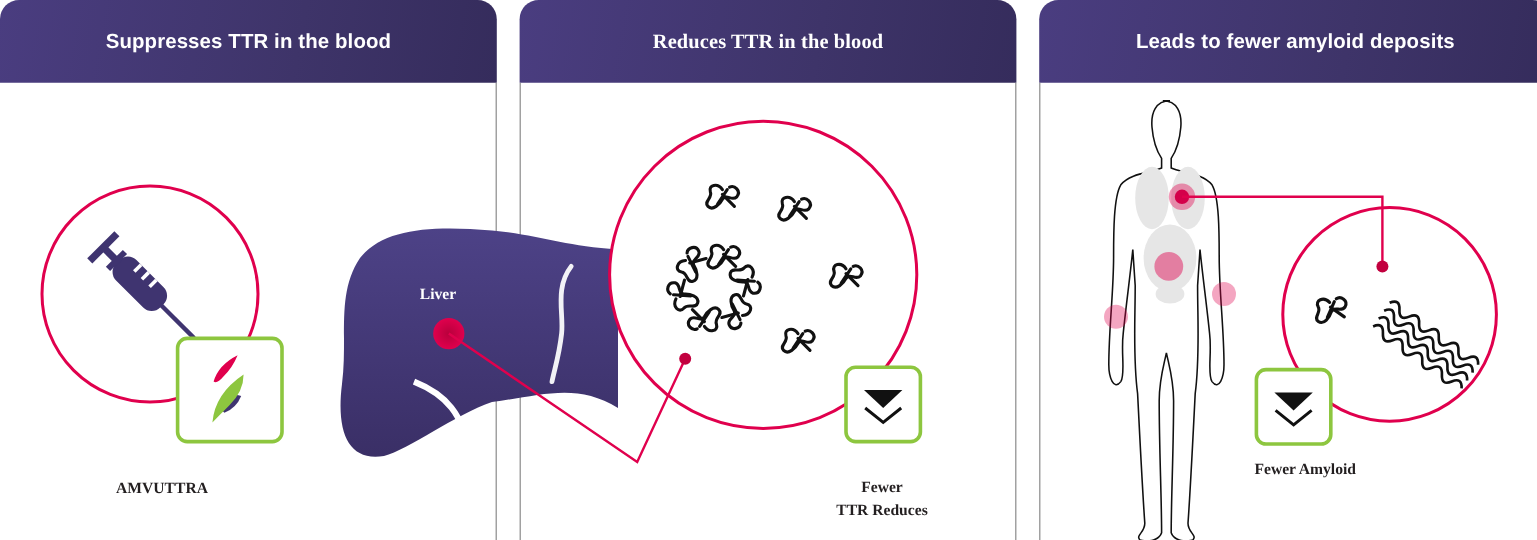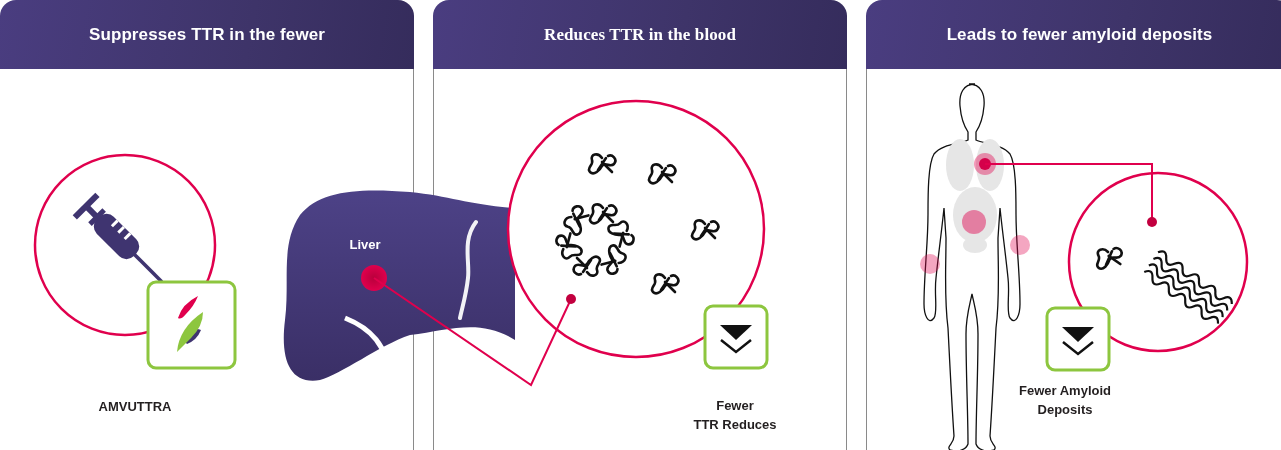--- a/index.html
+++ b/index.html
@@ -3,29 +3,29 @@
 <meta charset="utf-8">
 <style>
   html,body{margin:0;padding:0;background:#fff;}
   body{width:1281px;height:450px;position:relative;overflow:hidden;font-family:"Liberation Sans","DejaVu Sans",sans-serif;}
   .panel{position:absolute;top:0;height:450px;}
   .hdr{position:absolute;top:0;left:0;right:0;height:69px;border-radius:16px 16px 0 0;
        background:linear-gradient(100deg,#4a3d80 0%,#3e3469 60%,#352c5c 100%);
        display:flex;align-items:center;justify-content:center;}
   .hdr span{color:#fff;font-weight:bold;font-size:17px;letter-spacing:0.1px;}
   .divider{position:absolute;top:69px;width:1px;height:381px;background:#8a8a8a;}
-  .label{position:absolute;font-weight:bold;font-size:13px;color:#231f20;text-align:center;line-height:19px;}
+  .label{position:absolute;font-weight:bold;font-size:13px;color:#231f20;text-align:center;line-height:19px;font-family:Liberation Serif, serif;}
   svg{position:absolute;left:0;top:0;}
 </style>
 </head>
 <body>
 
 <div class="panel" style="left:0;width:414px;">
   <div class="hdr">
-    <span>Suppresses TTR in the fewer</span>
+    <span>Suppresses TTR in the blood</span>
   </div>
 </div>
 <div class="divider" style="left:413px;"></div>
 
 <div class="panel" style="left:433px;width:414px;font-family:Liberation Serif, serif;">
   <div class="hdr">
     <span>Reduces TTR in the blood</span>
   </div>
 </div>
 <div class="divider" style="left:433px;"></div>
@@ -141,16 +141,15 @@
     <polyline points="1063,342 1078,354 1093,342" fill="none" stroke="#111" stroke-width="2.5"></polyline>
   </g>
 </svg>
 
 <div class="label" style="left:60px;top:385px;width:150px;margin-top:12px;">AMVUTTRA</div>
 <div class="label" style="left:340px;top:235px;width:50px;color:#fff;">Liver</div>
 <div class="label" style="left:680px;top:396px;width:110px;">
   <div>Fewer</div>
   <div>TTR Reduces</div>
 </div>
-<div class="label" style="left:1000px;top:381px;width:130px;">
+<div class="label" style="left:1000px;top:381px;width:130px;text-align:right;">
   <div>Fewer Amyloid</div>
-  <div>Deposits</div>
 </div>
 
 </body></html>

